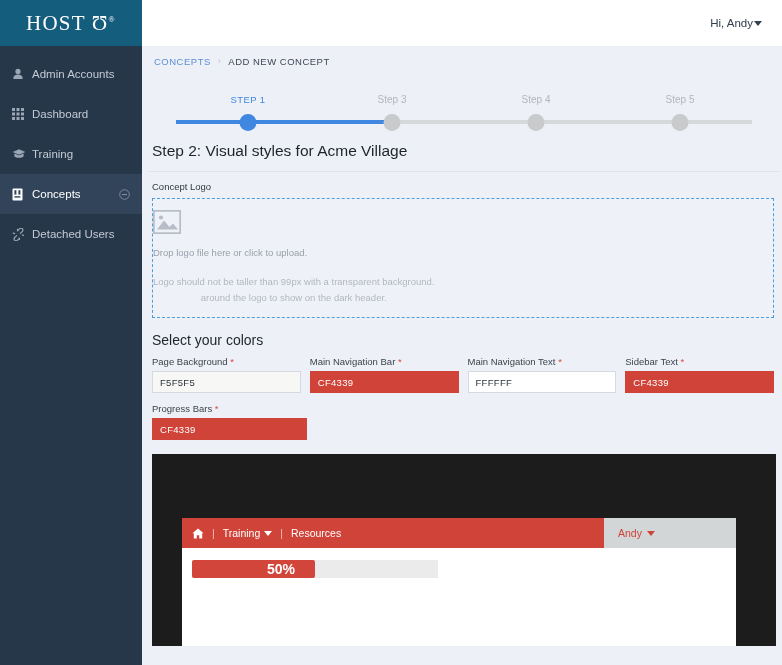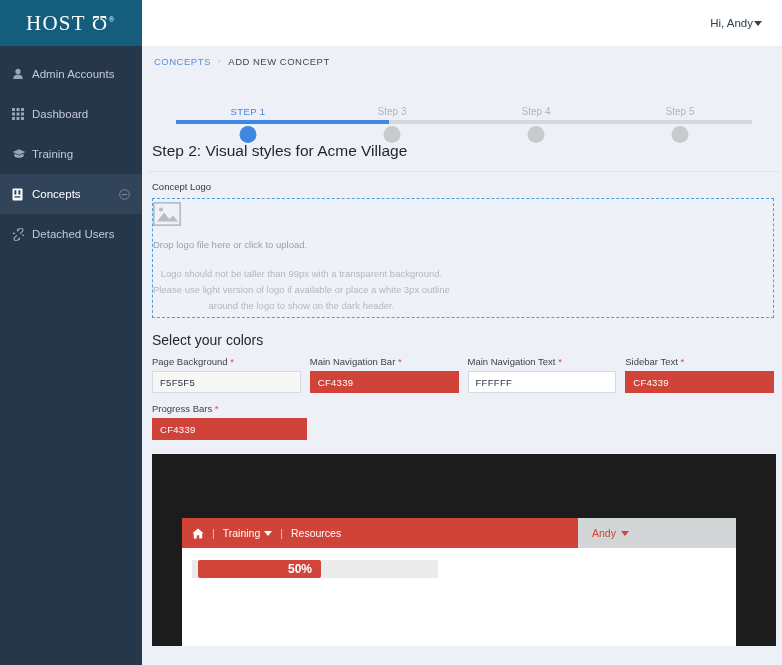--- a/index.html
+++ b/index.html
@@ -63,21 +63,21 @@
   
   .stepper { position: relative; height: 52px; margin: 8px 28px 0 28px; }
   .step-track {
     position: absolute; left: 0; right: 0; top: 36px;
     height: 4px; background: #d6d8da;
   }
   .step-track-fill {
     position: absolute; left: 0; top: 36px; height: 4px;
     width: 37%; background: #3f87e0;
   }
-  .step-nodes { position: absolute; left: 0; right: 0; top: 12px; height: 52px; display: flex; }
+  .step-nodes { position: absolute; left: 0; right: 0; top: 0; height: 52px; display: flex; }
   .step-node { flex: 1; position: relative; }
   .step-label {
     position: absolute; top: 10px; left: 50%; transform: translateX(-50%);
     font-size: 10px; white-space: nowrap;
   }
   .step-dot {
     position: absolute; top: 30px; left: 50%; transform: translateX(-50%);
     width: 17px; height: 17px; border-radius: 50%; background: #c8cacc;
   }
   .step-node.done .step-label { color: #3f87e0; font-size: 9.5px; letter-spacing: .4px; }
@@ -124,32 +124,31 @@
   .cf-input.filled { color: #ffffff; border-color: transparent; }
 
   
   .preview-wrap { margin: 14px 4px 0 4px; height: 192px; background: #1c1c1c; position: relative; overflow: hidden; }
   .pv-inner { position: absolute; left: 30px; right: 40px; top: 64px; bottom: 0; }
   .pv-nav { height: 30px; display: flex; }
   .pv-nav-left { flex: 1; display: flex; align-items: center; gap: 8px; padding-left: 10px; font-size: 10.5px; }
   .pv-nav-left .sep { opacity: .65; }
   .pv-nav-item { display: flex; align-items: center; gap: 4px; cursor: pointer; }
   .pv-nav-right {
-    width: 158px; background: #d2d6d6; display: flex; align-items: center;
+    width: 132px; background: #d2d6d6; display: flex; align-items: center;
     padding-left: 14px; font-size: 10.5px; gap: 5px; cursor: pointer;
   }
   .pv-body { background: #ffffff; height: 98px; padding: 12px 0 0 10px; }
   .pv-body-title { font-size: 11px; color: #23282e; margin-bottom: 9px; }
   .pv-progress { width: 246px; height: 18px; background: #ebebeb; }
   .pv-progress-fill {
     height: 18px; width: 50%;
     display: flex; align-items: center; justify-content: flex-end;
-    padding-right: 9px; color: #fff; font-size: 12px; font-weight: bold;
+    padding-right: 20px; color: #fff; font-size: 14px; font-weight: bold;
     border-radius: 2px;
-    margin-left: 6px;
   }
   .home-ico { display: inline-flex; }
 </style>
 </head>
 <body>
 
 <div class="app">
 
   <div class="sidebar">
     <div class="logo-box">
@@ -288,21 +287,20 @@
         <span class="dz-icon">
           <svg width="28" height="24" viewBox="0 0 28 24">
             <rect x="0.8" y="0.8" width="26.4" height="22.4" fill="none" stroke="#b8bcc6" stroke-width="1.8"></rect>
             <circle cx="8" cy="7.5" r="2.1" fill="#b8bcc6"></circle>
             <path d="M4 19.5 L11 10.5 L16.5 17 L20 13.5 L25 19.5 Z" fill="#b8bcc6"></path>
           </svg>
         </span>
         <div class="dz-main">Drop logo file here or click to upload.</div>
         <div class="dz-hint">
           <div>Logo should not be taller than 99px with a transparent background.</div>
-          <div>Please use light version of logo if available or place a white 3px outline</div>
           <div>around the logo to show on the dark header.</div>
         </div>
       </div>
 
       <div class="section-title">Select your colors</div>
       <div class="color-grid">
 
         <div class="color-field">
           <div class="cf-label">
             <span>Page Background</span>

